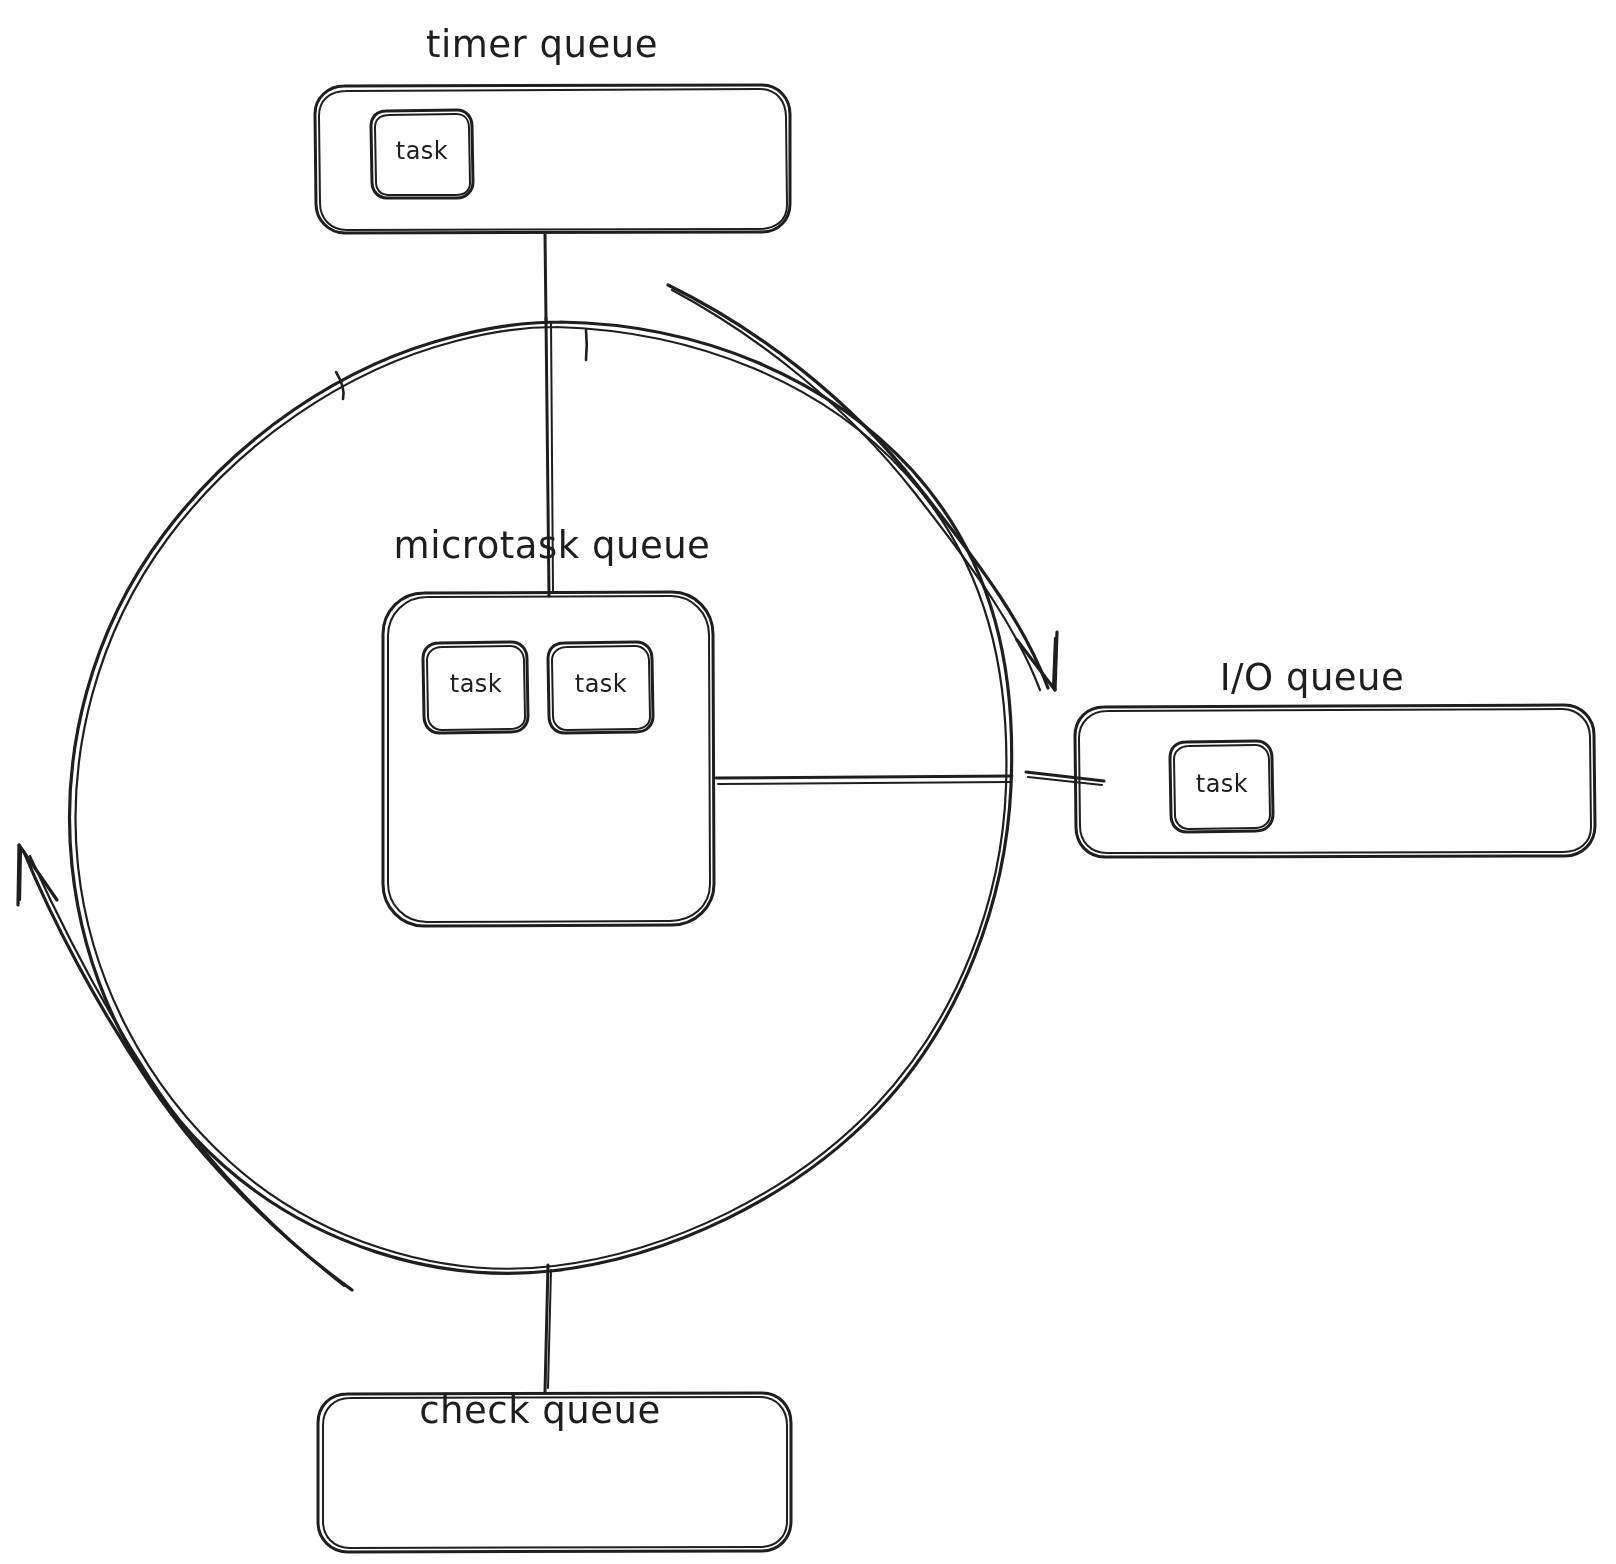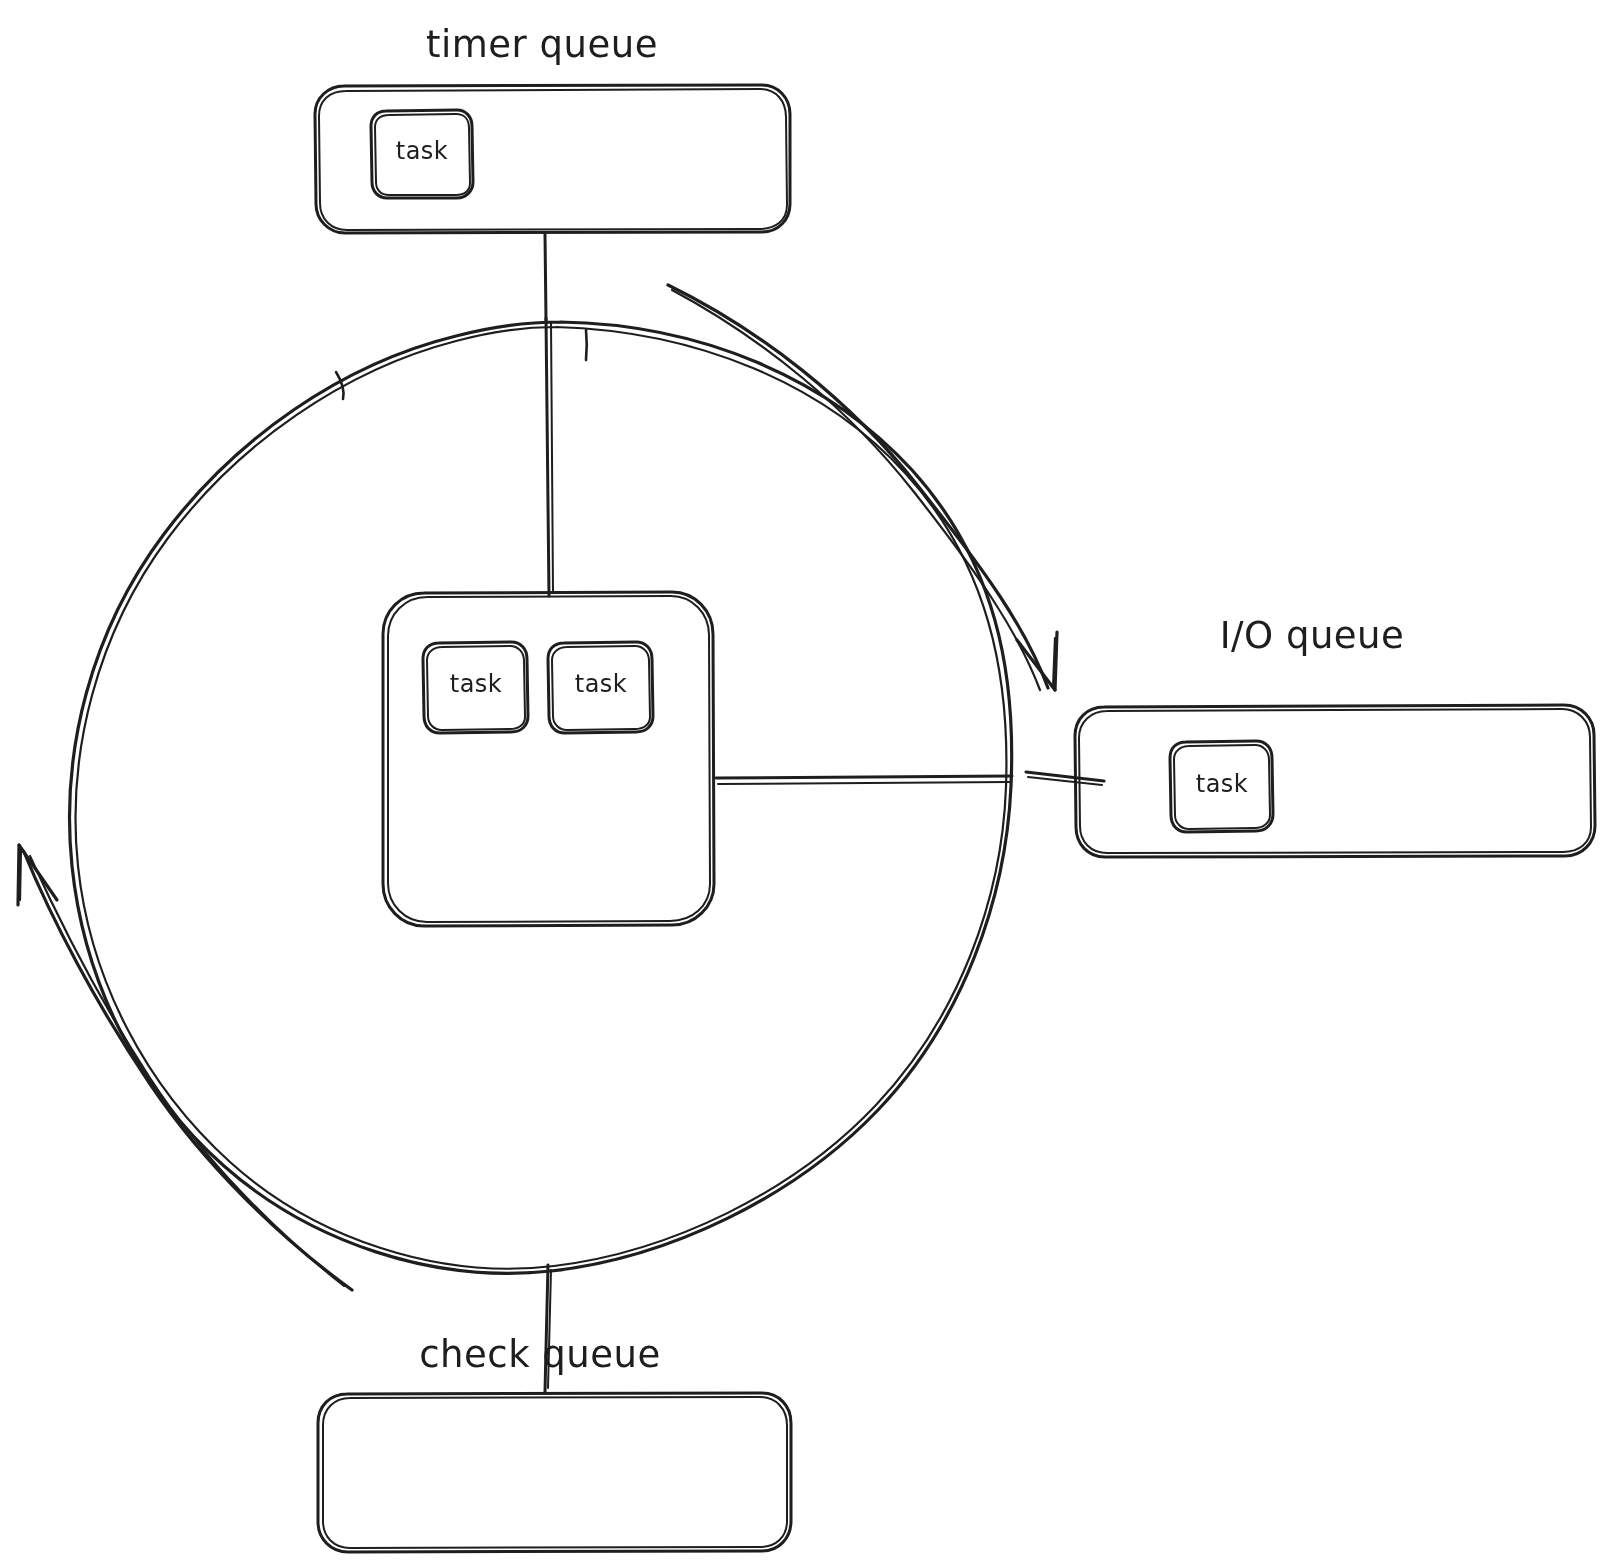--- a/index.html
+++ b/index.html
@@ -330,23 +330,24 @@
         "></path>
       </g>
 
     </g>
   </svg>
 
   <div class="lbl queue-title center-x" style="left:542px; top:26px;">timer queue</div>
 
   <div class="lbl task-label center-x" style="left:422px; top:139px;">task</div>
 
+  <div class="lbl queue-title center-x" style="left:552px; top:527px;">microtask queue</div>
 
   <div class="lbl task-label center-x" style="left:476px; top:672px;">task</div>
   <div class="lbl task-label center-x" style="left:601px; top:672px;">task</div>
 
-  <div class="lbl queue-title center-x" style="left:1312px; top:617px;">I/O queue</div>
+  <div class="lbl queue-title center-x" style="left:1312px; top:659px;">I/O queue</div>
 
   <div class="lbl task-label center-x" style="left:1222px; top:772px;">task</div>
 
-  <div class="lbl queue-title center-x" style="left:540px; top:1336px;">check queue</div>
+  <div class="lbl queue-title center-x" style="left:540px; top:1392px;">check queue</div>
 
 </div>
 
 </body></html>

